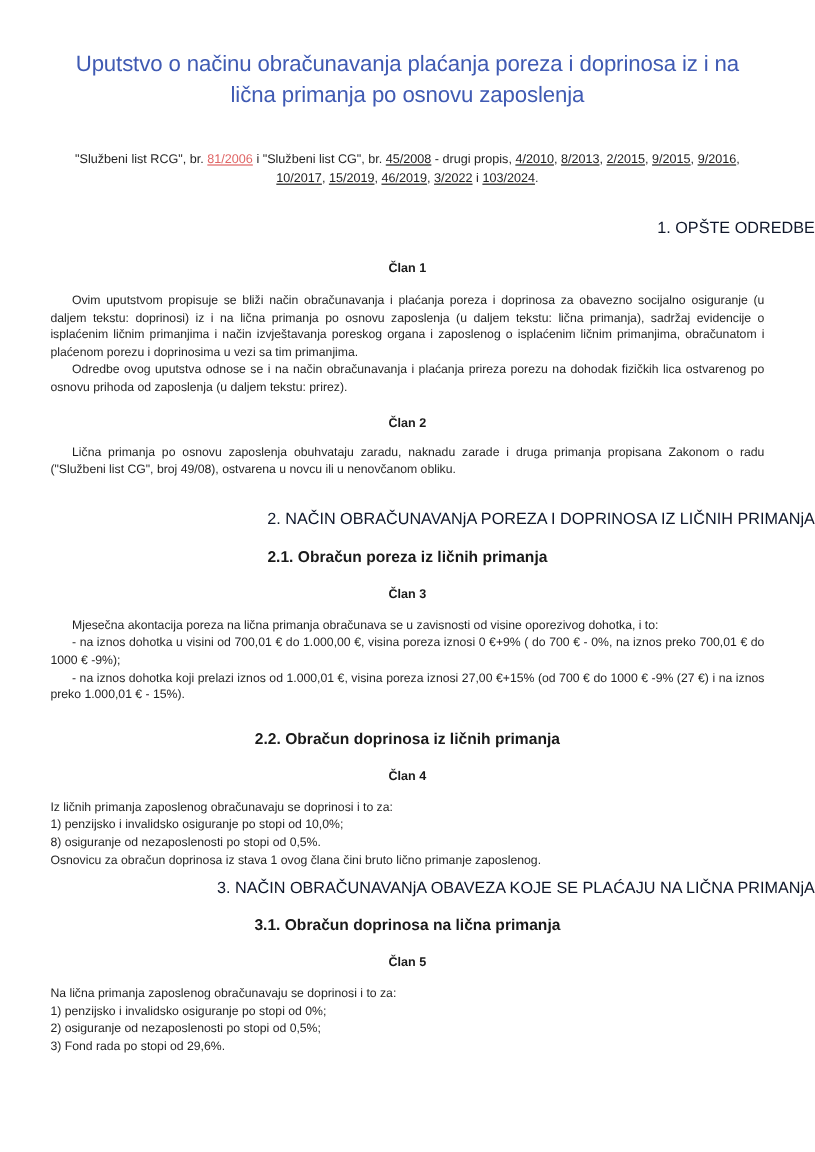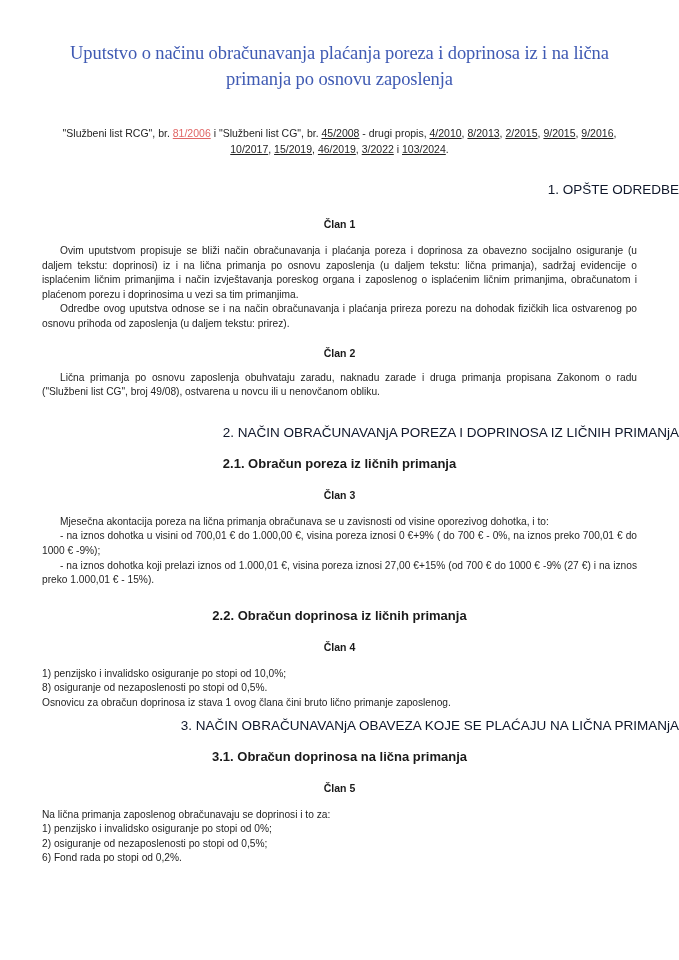--- a/index.html
+++ b/index.html
@@ -27,21 +27,20 @@
   
   .doc-title {
     color: #3f5ab3;
     font-size: 18.5px;
     line-height: 26px;
     font-weight: 400;
     text-align: center;
     margin: 0;
     padding: 40px 44px 0 44px;
     letter-spacing: -0.1px;
-    font-family: Liberation Serif, serif;
   }
 
   
   .citation {
     text-align: center;
     font-size: 10.5px;
     line-height: 15.5px;
     color: #1f1f1f;
     margin: 0;
     padding: 34px 62px 0 62px;
@@ -164,35 +163,36 @@
   </div>
 
   <div class="gap-20"></div>
   <h3 class="sub-head">2.2. Obračun doprinosa iz ličnih primanja</h3>
 
   <div class="gap-16"></div>
   <h4 class="article">Član 4</h4>
 
   <div class="gap-12"></div>
   <div class="body-col">
+    <p class="list-item">Iz ličnih primanja zaposlenog obračunavaju se doprinosi i to za:</p>
     <p class="list-item">1) penzijsko i invalidsko osiguranje po stopi od 10,0%;</p>
     <p class="list-item">8) osiguranje od nezaposlenosti po stopi od 0,5%.</p>
     <p class="list-item">Osnovicu za obračun doprinosa iz stava 1 ovog člana čini bruto lično primanje zaposlenog.</p>
   </div>
 
   <div class="gap-6"></div>
   <h2 class="sec-head">3. NAČIN OBRAČUNAVANjA OBAVEZA KOJE SE PLAĆAJU NA LIČNA PRIMANjA</h2>
 
   <div class="gap-14"></div>
   <h3 class="sub-head">3.1. Obračun doprinosa na lična primanja</h3>
 
   <div class="gap-16"></div>
   <h4 class="article">Član 5</h4>
 
   <div class="gap-12"></div>
   <div class="body-col">
     <p class="list-item">Na lična primanja zaposlenog obračunavaju se doprinosi i to za:</p>
     <p class="list-item">1) penzijsko i invalidsko osiguranje po stopi od 0%;</p>
     <p class="list-item">2) osiguranje od nezaposlenosti po stopi od 0,5%;</p>
-    <p class="list-item">6) Fond rada po stopi od 0,2%.</p>
+    <p class="list-item">3) Fond rada po stopi od 29,6%.</p>
   </div>
 
 </div>
 
 </body></html>

